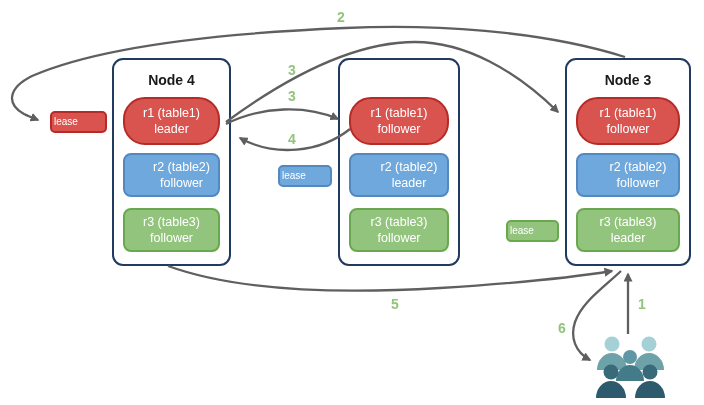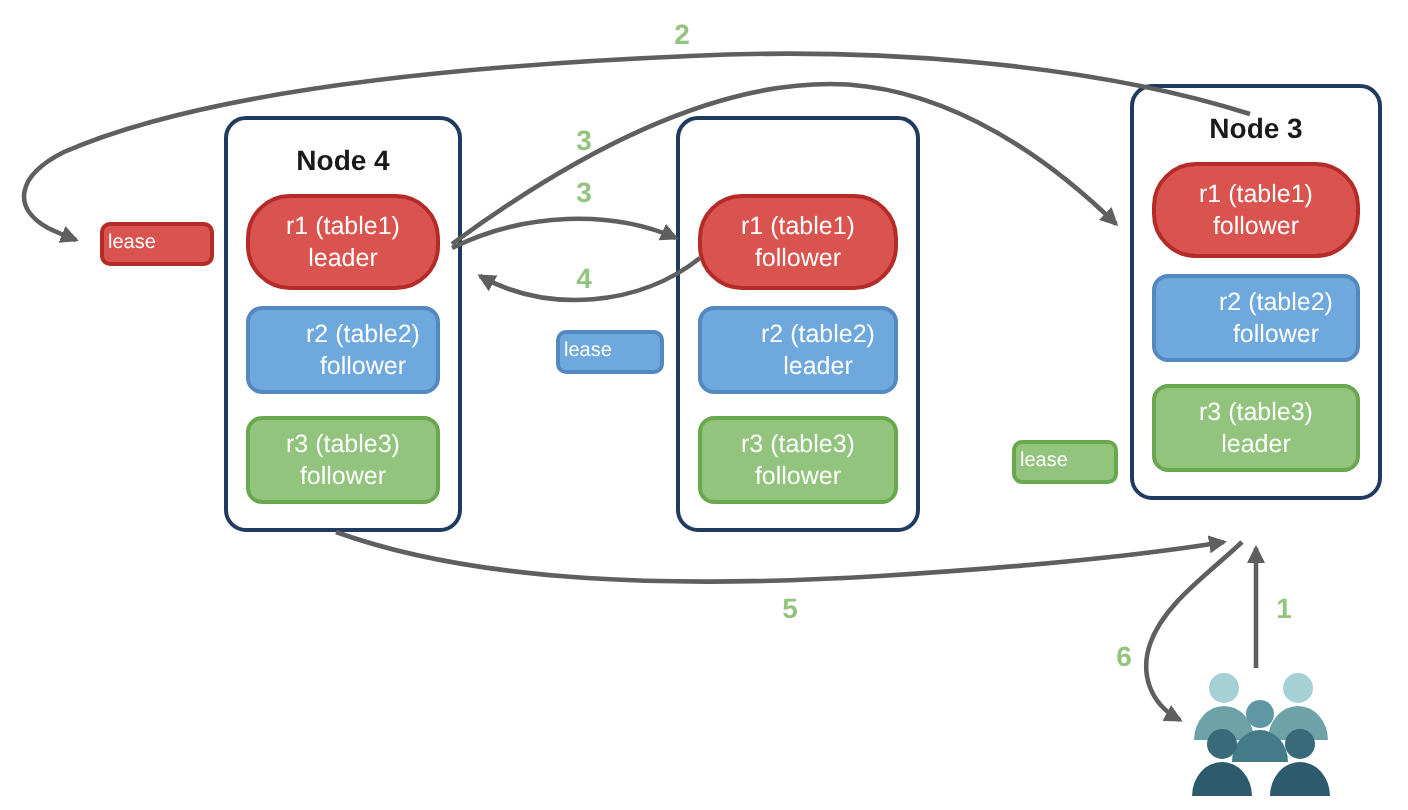--- a/index.html
+++ b/index.html
@@ -64,21 +64,21 @@
     <div class="replica pos-r2" style="background-color: rgb(111, 168, 220); border-color: rgb(84, 137, 192);">
       <div>r2 (table2)</div>
       <div>leader</div>
     </div>
     <div class="replica pos-r3" style="background-color: rgb(147, 196, 125); border-color: rgb(106, 168, 79);">
       <div>r3 (table3)</div>
       <div>follower</div>
     </div>
   </div>
 
-  <div class="node" style="left:565px;top:42px;width:126px;height:208px">
+  <div class="node" style="left:565px;top:58px;width:126px;height:208px">
     <div class="node-title">Node 3</div>
     <div class="replica pos-r1" style="background-color: rgb(217, 83, 79); border-color: rgb(181, 43, 39);">
       <div>r1 (table1)</div>
       <div>follower</div>
     </div>
     <div class="replica pos-r2" style="background-color: rgb(111, 168, 220); border-color: rgb(84, 137, 192);">
       <div>r2 (table2)</div>
       <div>follower</div>
     </div>
     <div class="replica pos-r3" style="background-color: rgb(147, 196, 125); border-color: rgb(106, 168, 79);">

